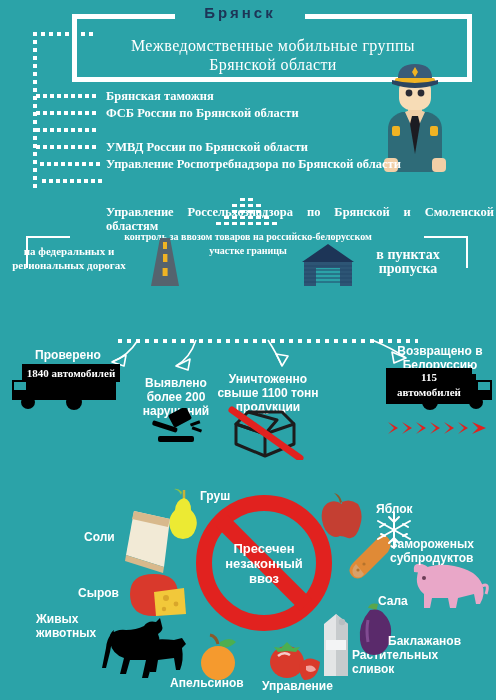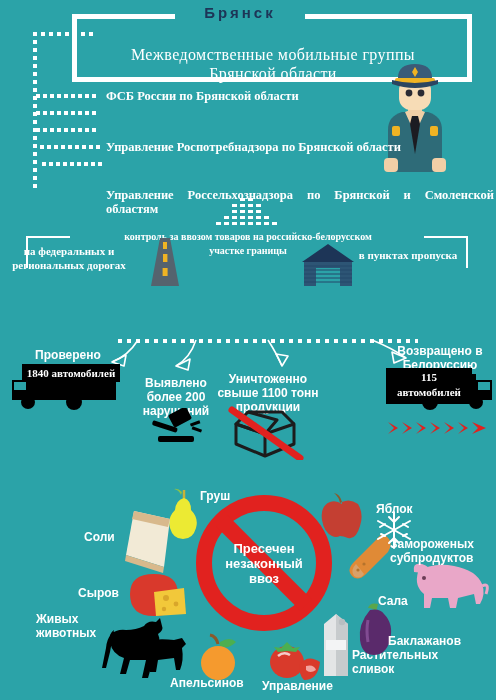--- a/index.html
+++ b/index.html
@@ -19,21 +19,21 @@
     position:absolute;left:72px;top:14px;width:400px;height:68px;
     border:5px solid #ffffff;box-sizing:border-box;
   }
   #city-tag{
     position:absolute;left:175px;top:2px;width:130px;height:22px;
     background:#2ba3a8;text-align:center;line-height:22px;
     color:#1d3557;font-weight:bold;font-size:15px;letter-spacing:3px;
     font-family:"Liberation Sans", sans-serif;
   }
   #title-text{
-    position:absolute;left:78px;top:45px;width:390px;
+    position:absolute;left:78px;top:36px;width:390px;
     text-align:center;color:#ffffff;
     font-family:"Liberation Serif", serif;font-size:16px;line-height:19px;
     letter-spacing:.4px;
   }
 
   
   #left-rail{
     position:absolute;left:33px;top:32px;width:4px;height:160px;
     background:repeating-linear-gradient(to bottom,#ffffff 0 4px,transparent 4px 8px);
   }
@@ -70,21 +70,21 @@
   }
   .bracket{position:absolute;border:2px solid #ffffff;}
   #bracket-left{left:26px;top:236px;width:42px;height:30px;border-right:none;border-top:2px solid #fff;border-bottom:none;}
   #bracket-right{left:424px;top:236px;width:42px;height:30px;border-left:none;border-bottom:none;}
   #label-roads{
     position:absolute;left:10px;top:244px;width:118px;text-align:center;
     color:#ffffff;font-family:"Liberation Serif", serif;font-weight:bold;font-size:11px;line-height:14px;
   }
   #label-checkpoints{
     position:absolute;left:348px;top:248px;width:120px;text-align:center;
-    color:#ffffff;font-family:"Liberation Serif", serif;font-weight:bold;font-size:11px;line-height:14px;
+    color:#ffffff;font-family:"Liberation Serif", serif;font-weight:bold;font-size:14px;line-height:14px;
   }
   #road-icon{position:absolute;left:148px;top:238px;width:34px;height:48px;}
   #gate-icon{position:absolute;left:300px;top:242px;width:56px;height:44px;}
 
   
   #stats-title{
     position:absolute;left:128px;top:294px;width:240px;text-align:center;
     color:#ffffff;font-family:"Liberation Serif", serif;font-weight:bold;
     font-size:15px;line-height:18px;
   }
@@ -167,27 +167,32 @@
 
     <path d="M37 5 l3 5 -3 5 -3 -5 z" fill="#f0b323"></path>
 
     <rect x="14" y="64" width="8" height="10" rx="2" fill="#f0b323"></rect>
     <rect x="52" y="64" width="8" height="10" rx="2" fill="#f0b323"></rect>
   </svg>
 
   <div id="agency-list">
     <div class="agency-row">
       <span class="agency-dots" style="left:0px;"></span>
-      <span class="agency-label" style="left:70px;">ФСБ России по Брянской области</span>
+      <span class="agency-label" style="left:70px;">Брянская таможня</span>
     </div>
     <div class="agency-row">
       <span class="agency-dots" style="left:0px;"></span>
+      <span class="agency-label" style="left:70px;">ФСБ России по Брянской области</span>
     </div>
     <div class="agency-row">
       <span class="agency-dots" style="left:0px;"></span>
+    </div>
+    <div class="agency-row">
+      <span class="agency-dots" style="left:0px;"></span>
+      <span class="agency-label" style="left:70px;">УМВД России по Брянской области</span>
     </div>
     <div class="agency-row">
       <span class="agency-dots" style="left:4px;"></span>
       <span class="agency-label" style="left:70px;">Управление Роспотребнадзора по Брянской области</span>
     </div>
     <div class="agency-row" style="height:30px;">
       <span class="agency-dots" style="left:6px;"></span>
       <span class="agency-label wrap ind" style="left:70px;width:388px;">Управление Россельхознадзора по Брянской и Смоленской областям</span>
     </div>
   </div>

